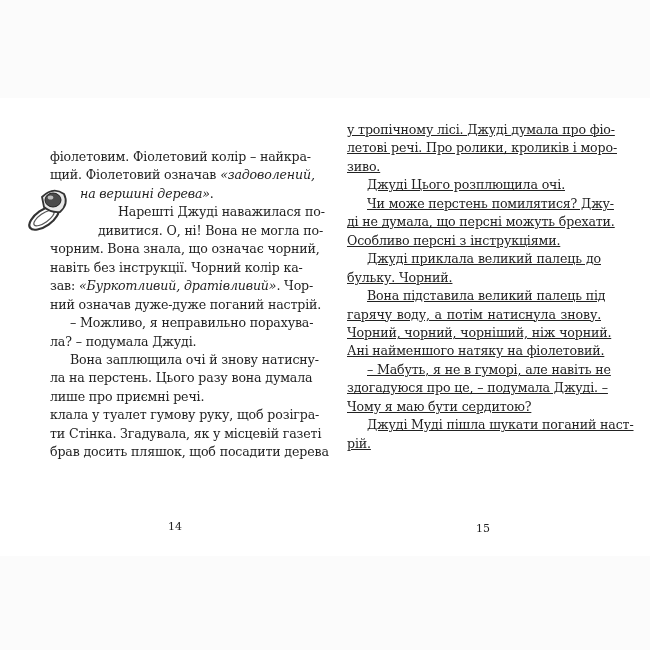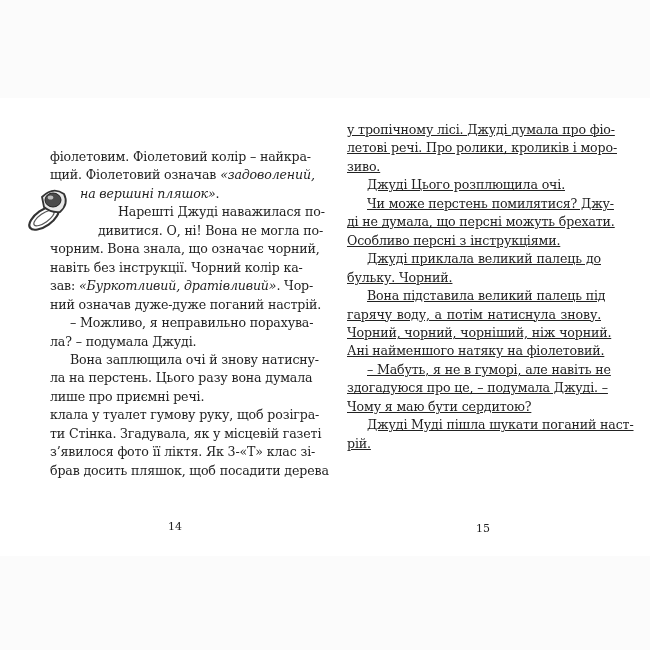--- a/index.html
+++ b/index.html
@@ -51,35 +51,34 @@
       <ellipse cx="22" cy="36" rx="17" ry="8" fill="none" stroke="#333" stroke-width="2.2" transform="rotate(-35 22 36)"></ellipse>
       <ellipse cx="22" cy="36" rx="12" ry="4.5" fill="none" stroke="#555" stroke-width="1.2" transform="rotate(-35 22 36)"></ellipse>
       <path d="M20 15 Q31 4 42 12 Q47 22 38 30 Q29 31 22 25 Z" fill="#e8e8e8" stroke="#333" stroke-width="1.8"></path>
       <ellipse cx="31" cy="18" rx="8" ry="7" fill="#4a4a4a" stroke="#222" stroke-width="1"></ellipse>
       <ellipse cx="28.5" cy="15.5" rx="2.8" ry="2" fill="#bbb"></ellipse>
     </svg>
 
     <div class="col">
       <span class="line">фіолетовим. Фіолетовий колір – найкра-</span>
       <span class="line"><span>щий. Фіолетовий означав </span><em>«задоволений,</em></span>
-      <span class="line last shift"><em>на вершині пляшок»</em><span>.</span></span>
+      <span class="line last shift"><em>на вершині дерева»</em><span>.</span></span>
       <span class="line shift2 indent">Нарешті Джуді наважилася по-</span>
       <span class="line shift2">дивитися. О, ні! Вона не могла по-</span>
       <span class="line">чорним. Вона знала, що означає чорний,</span>
       <span class="line">навіть без інструкції. Чорний колір ка-</span>
       <span class="line"><span>зав: </span><em>«Буркотливий, дратівливий»</em><span>. Чор-</span></span>
       <span class="line">ний означав дуже-дуже поганий настрій.</span>
       <span class="line indent">– Можливо, я неправильно порахува-</span>
       <span class="line last">ла? – подумала Джуді.</span>
       <span class="line indent">Вона заплющила очі й знову натисну-</span>
       <span class="line">ла на перстень. Цього разу вона думала</span>
       <span class="line last">лише про приємні речі.</span>
       <span class="line">клала у туалет гумову руку, щоб розігра-</span>
       <span class="line">ти Стінка. Згадувала, як у місцевій газеті</span>
-      <span class="line">з’явилося фото її ліктя. Як 3-«Т» клас зі-</span>
       <span class="line">брав досить пляшок, щоб посадити дерева</span>
     </div>
 
     <div class="pagenum">14</div>
   </div>
 
   <div class="page right">
     <div class="col">
       <span class="line">у тропічному лісі. Джуді думала про фіо-</span>
       <span class="line">летові речі. Про ролики, кроликів і моро-</span>

